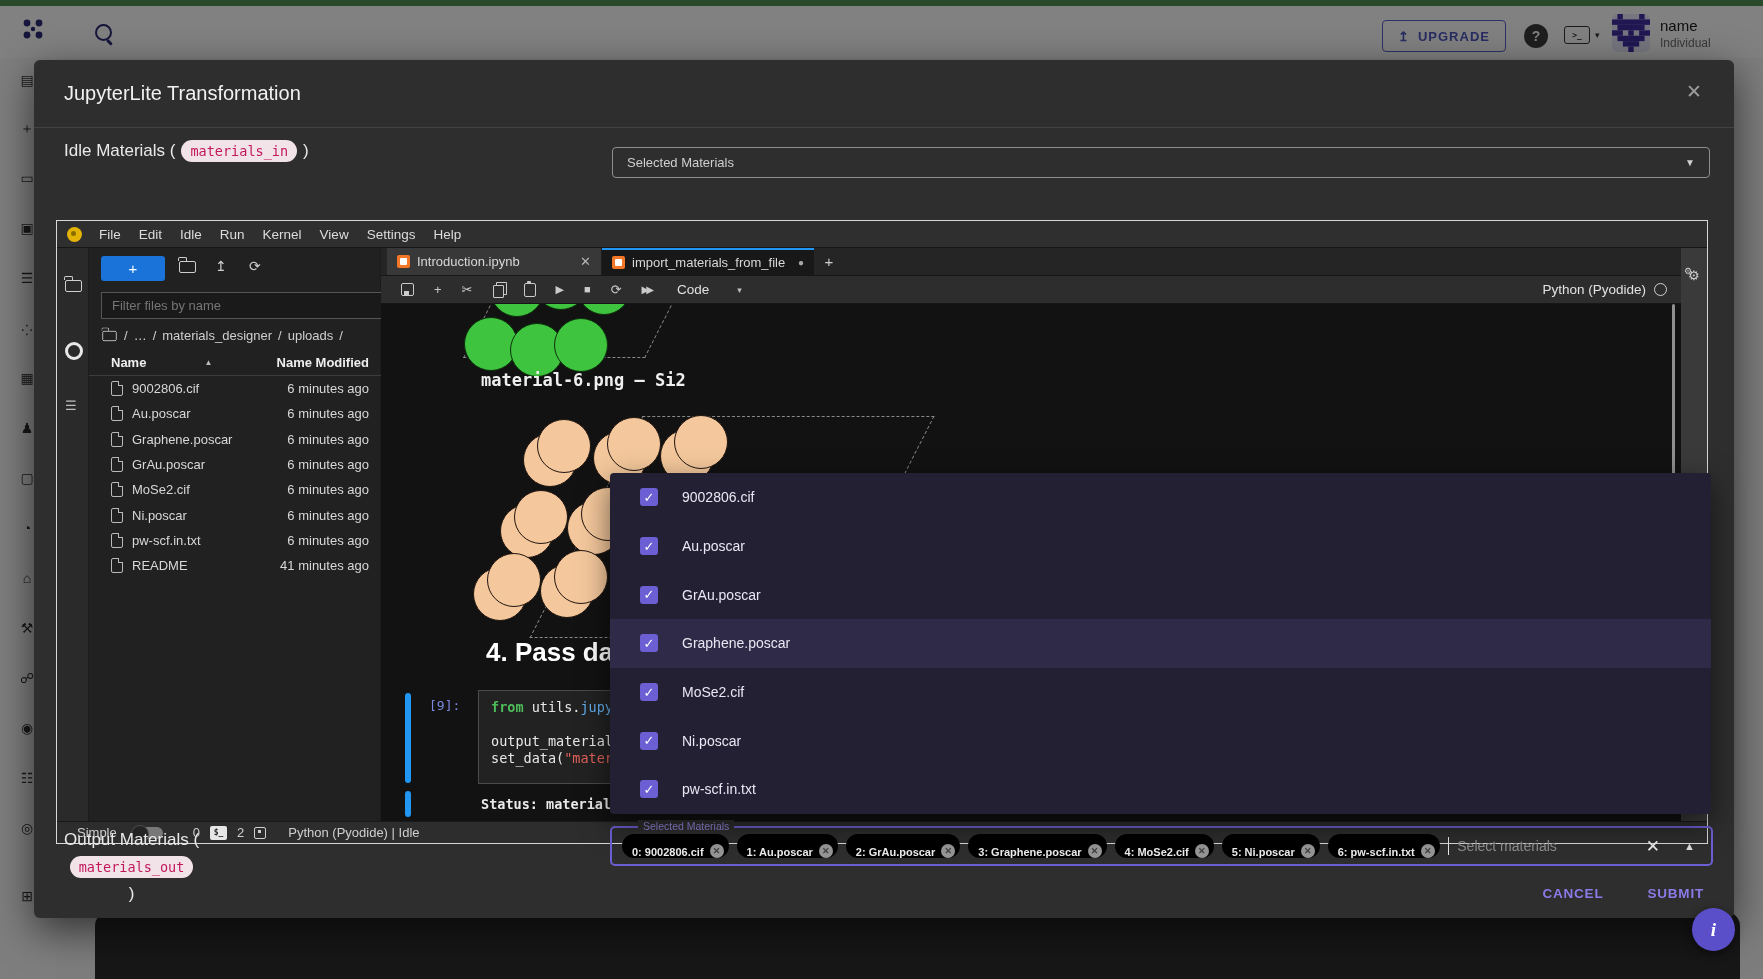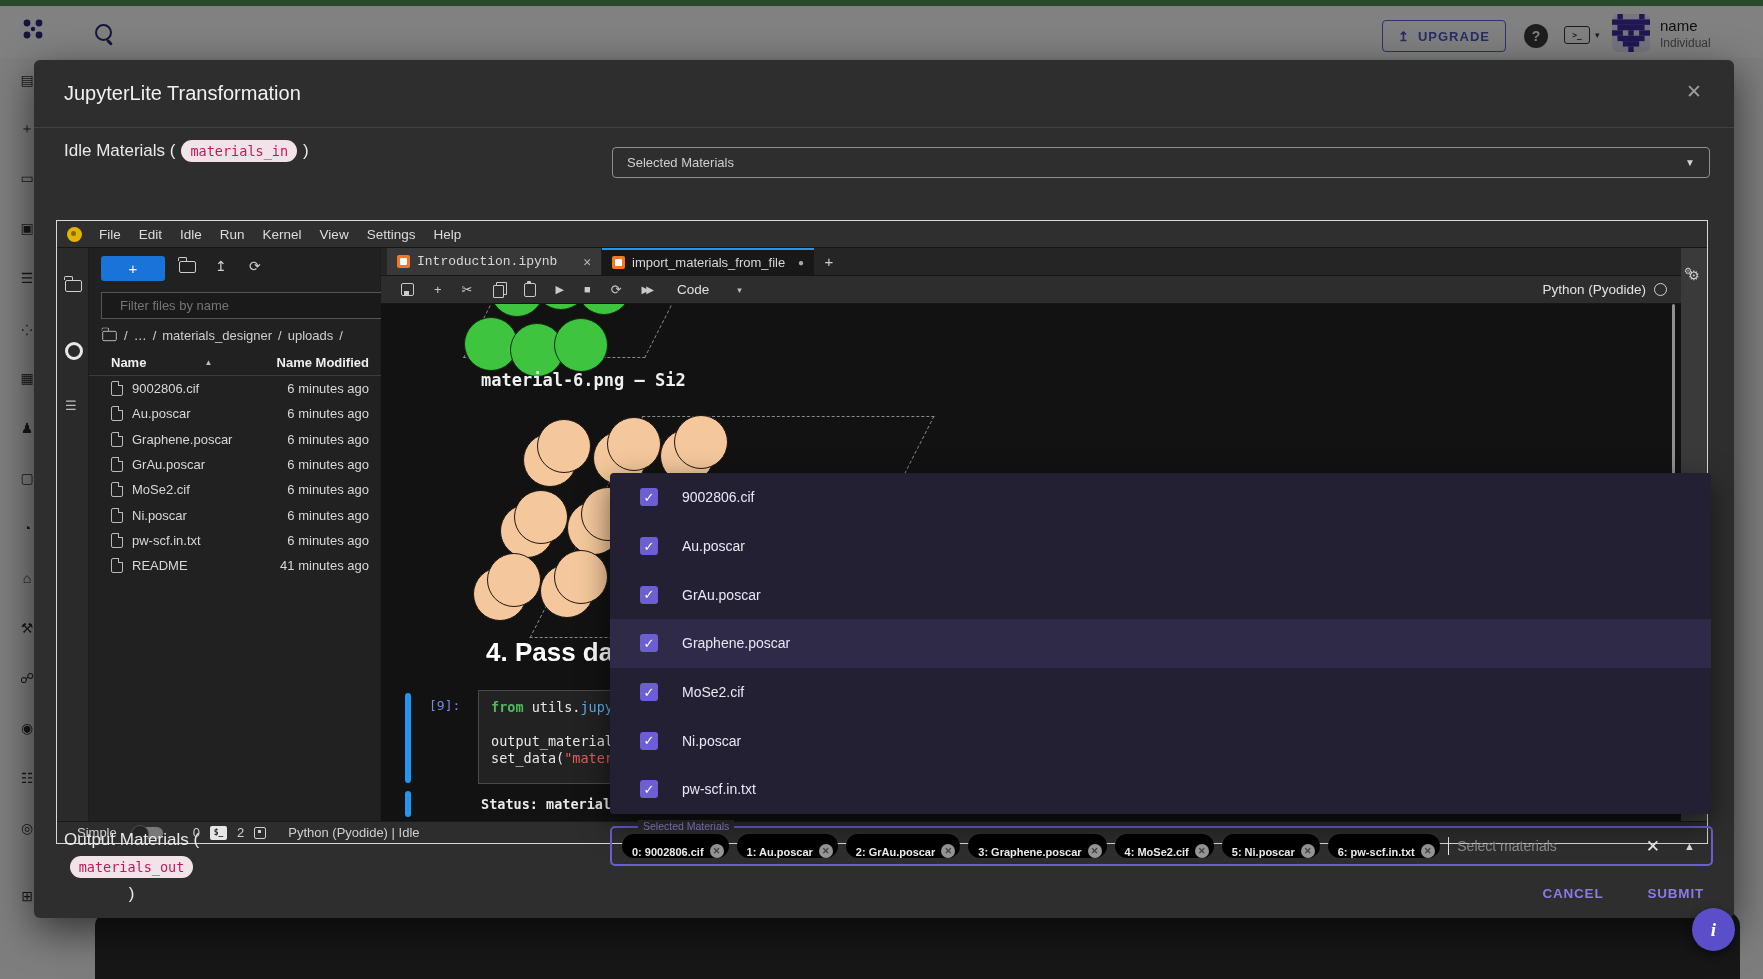--- a/index.html
+++ b/index.html
@@ -59,40 +59,40 @@
   .folder-ic{width:15px;height:10px;border:1.6px solid #cfcfcf;border-radius:2px;position:relative;display:inline-block;}
   .folder-ic::before{content:"";position:absolute;left:-1.6px;top:-5px;width:7px;height:3px;border:1.6px solid #cfcfcf;border-bottom:none;border-radius:2px 2px 0 0;}
   .act-ring{position:absolute;left:8px;top:94px;width:12px;height:12px;border:3px solid #e8e8e8;border-radius:50%;}
   .act-list{position:absolute;left:8px;top:150px;color:#bdbdbd;font-size:13px;}
 
   .jfb{width:292px;background:#212121;position:relative;border-right:1px solid #1c1c1c;box-sizing:border-box;}
   .fb-plus{position:absolute;left:12px;top:8px;width:64px;height:25px;background:#1a73d9;border-radius:3px;
      color:#fff;font-size:15px;display:flex;align-items:center;justify-content:center;}
   .fb-btn{position:absolute;top:12px;color:#cfcfcf;font-size:14px;}
   .fb-filter{position:absolute;left:12px;top:44px;width:324px;height:27px;background:#1a1a1a;border:1px solid #565656;
-     box-sizing:border-box;display:flex;align-items:center;padding:0 16px;}
+     box-sizing:border-box;display:flex;align-items:center;padding:0 8px;}
   .fb-filter input{flex:1;background:transparent;border:none;outline:none;color:#cfcfcf;font-size:13px;font-family:"Liberation Sans",sans-serif;}
   .mag-sm{width:8px;height:8px;border:1.8px solid #9a9a9a;border-radius:50%;position:relative;}
   .mag-sm::after{content:"";position:absolute;left:7px;top:8px;width:1.8px;height:5px;background:#9a9a9a;transform:rotate(-45deg);}
   .fb-crumb{position:absolute;left:12px;top:80px;display:flex;align-items:center;gap:6px;color:#cfcfcf;font-size:13px;}
   .fb-head{position:absolute;left:0px;top:102px;width:292px;height:26px;border-bottom:1px solid #3c3c3c;box-sizing:border-box;
      display:flex;align-items:center;color:#eee;font-size:13px;font-weight:700;}
   .fb-head .nm{margin-left:22px;}
   .fb-head .sort{font-size:8px;color:#bbb;margin-left:58px;}
   .fb-head .lm{margin-left:auto;margin-right:12px;}
   .fb-rows{position:absolute;left:0;top:128px;width:292px;}
   .frow{height:25.3px;display:flex;align-items:center;color:#d8d8d8;font-size:13px;}
   .doc-ic{width:10px;height:13px;border:1.4px solid #b9b9b9;border-radius:2px;margin-left:22px;margin-right:9px;position:relative;}
   .doc-ic::after{content:"";position:absolute;right:-1px;top:-1px;width:4px;height:4px;background:#212121;border-left:1.4px solid #b9b9b9;border-bottom:1.4px solid #b9b9b9;}
   .frow .tm{margin-left:auto;margin-right:12px;}
 
   .jmain{width:1300px;position:relative;background:#121212;}
   .jtabbar{position:absolute;left:0;top:0;width:1300px;height:28px;background:#252525;display:flex;border-bottom:1px solid #161616;box-sizing:border-box;}
   .jtab{display:flex;align-items:center;gap:7px;padding:0 10px;font-size:13px;color:#d8d8d8;box-sizing:border-box;}
-  .jtab1{width:215px;background:#383838;margin-left:6px;border-right:1px solid #1d1d1d;font-family:Liberation Mono, monospace;}
+  .jtab1{width:215px;background:#383838;margin-left:6px;border-right:1px solid #1d1d1d;}
   .jtab2{width:212px;background:#181818;border-top:2px solid #2196f3;}
   .nb-ic{width:13px;height:13px;background:#f37726;border-radius:2px;position:relative;flex:0 0 auto;}
   .nb-ic::after{content:"";position:absolute;left:3px;top:3px;width:7px;height:7px;background:#fff;border-radius:1px;}
   .tab-close{margin-left:auto;color:#b5b5b5;font-size:13px;}
   .dirty-dot{margin-left:auto;color:#a8a8a8;font-size:10px;}
   .tab-add{width:30px;display:flex;align-items:center;justify-content:center;color:#cfcfcf;font-size:15px;}
 
   .jtoolbar{position:absolute;left:0;top:28px;width:1300px;height:28px;background:#2d2d2d;display:flex;align-items:center;
      color:#cacaca;border-bottom:1px solid #161616;box-sizing:border-box;}
   .tbi{margin-left:20px;font-size:13px;line-height:1;}

